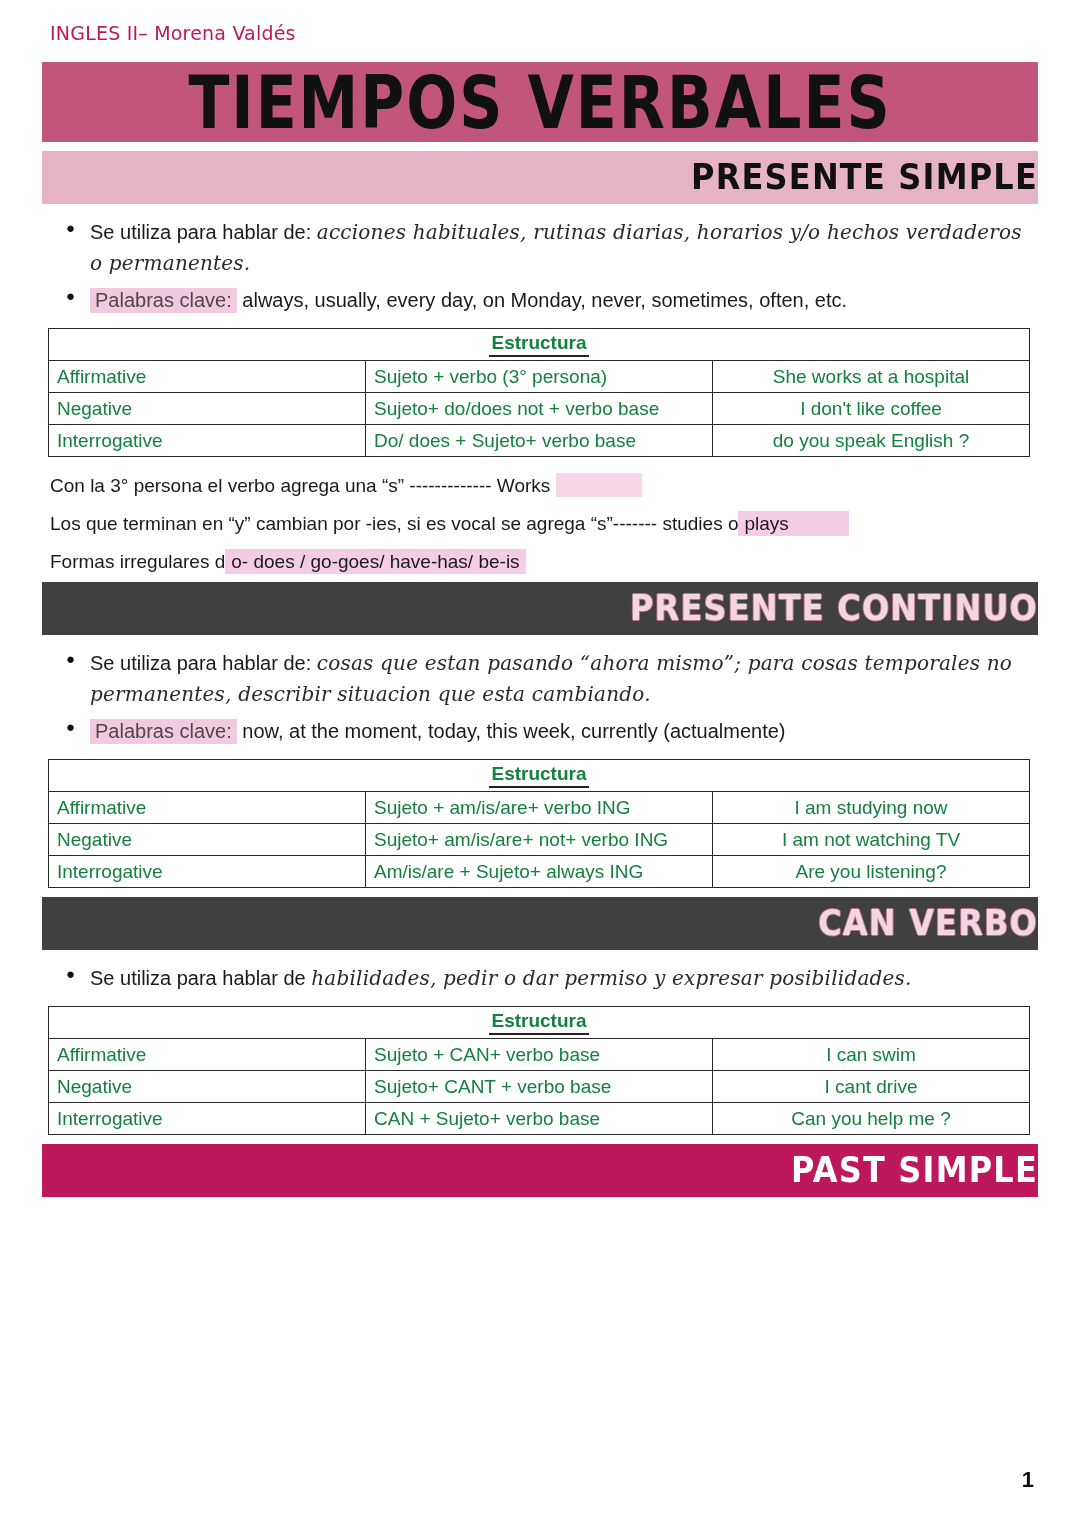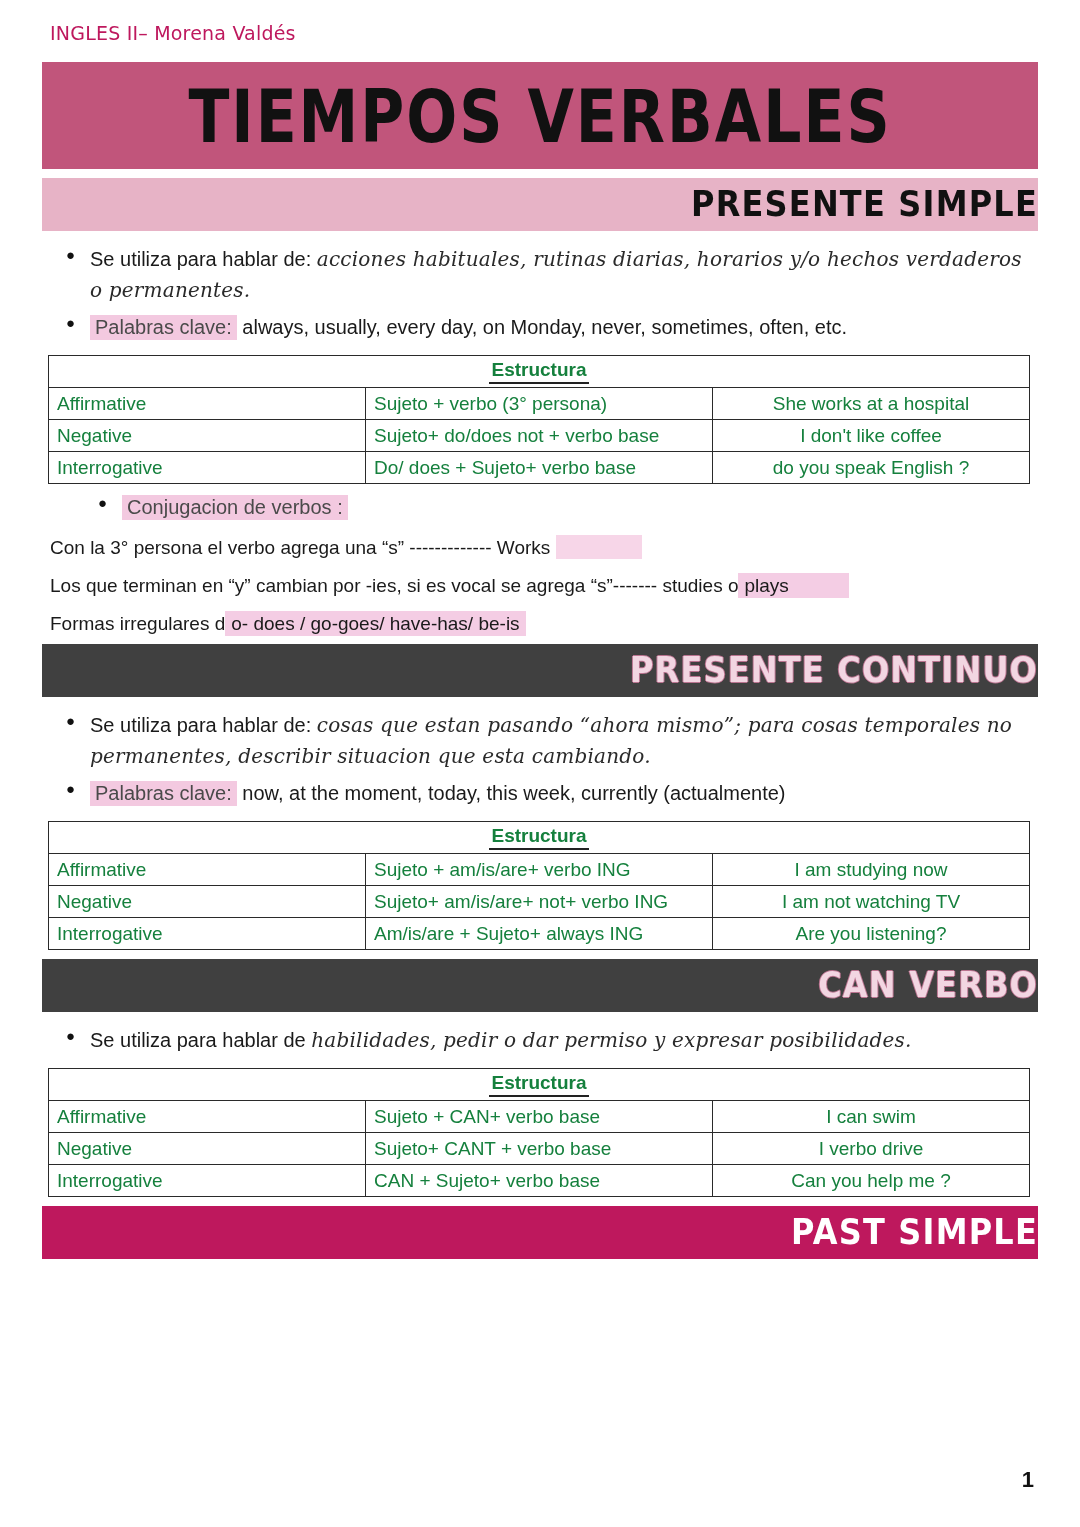--- a/index.html
+++ b/index.html
@@ -26,21 +26,21 @@
     font-size: 19px;
     letter-spacing: 0.2px;
     color: #be185d;
     margin: 0 0 18px 2px;
     font-family: "DejaVu Sans", sans-serif;
     font-weight: 400;
   }
   
   .title-banner {
     background: #c1557b;
-    height: 107px;
+    height: 80px;
     margin: 0 -8px 0 -6px;
     display: flex;
     align-items: center;
     justify-content: center;
   }
   .title-banner .title-text {
     font-family: "DejaVu Sans", sans-serif;
     font-weight: bold;
     font-size: 60px;
     letter-spacing: 2px;
@@ -236,25 +236,20 @@
       <td class="c3">I don't like coffee</td>
     </tr>
     <tr>
       <td class="c1">Interrogative</td>
       <td class="c2">Do/ does + Sujeto+ verbo base</td>
       <td class="c3">do you speak English ?</td>
     </tr>
   </tbody>
     </table>
 
-  <ul class="sub">
-    <li>
-      <span class="hl">Conjugacion de verbos :</span>
-    </li>
-  </ul>
 
   <div class="para">
     <span>Con la 3° persona el verbo agrega una “s” ------------- Works</span>
     <span class="hl-empty"></span>
   </div>
 
   <div class="para">
     <span>Los que terminan en “y” cambian por -ies, si es vocal se agrega “s”------- studies o</span><span class="hl-wide">plays</span><span class="hl-wide">&nbsp;&nbsp;&nbsp;&nbsp;&nbsp;&nbsp;&nbsp;&nbsp;</span>
   </div>
 
@@ -321,21 +316,21 @@
       <td class="c3 last"></td>
     </tr>
     <tr>
       <td class="c1">Affirmative</td>
       <td class="c2">Sujeto + CAN+ verbo base</td>
       <td class="c3">I can swim</td>
     </tr>
     <tr>
       <td class="c1">Negative</td>
       <td class="c2">Sujeto+ CANT + verbo base</td>
-      <td class="c3">I verbo drive</td>
+      <td class="c3">I cant drive</td>
     </tr>
     <tr>
       <td class="c1">Interrogative</td>
       <td class="c2">CAN + Sujeto+ verbo base</td>
       <td class="c3">Can you help me ?</td>
     </tr>
   </tbody>
     </table>
 
   <div class="section-bar bar-light">

